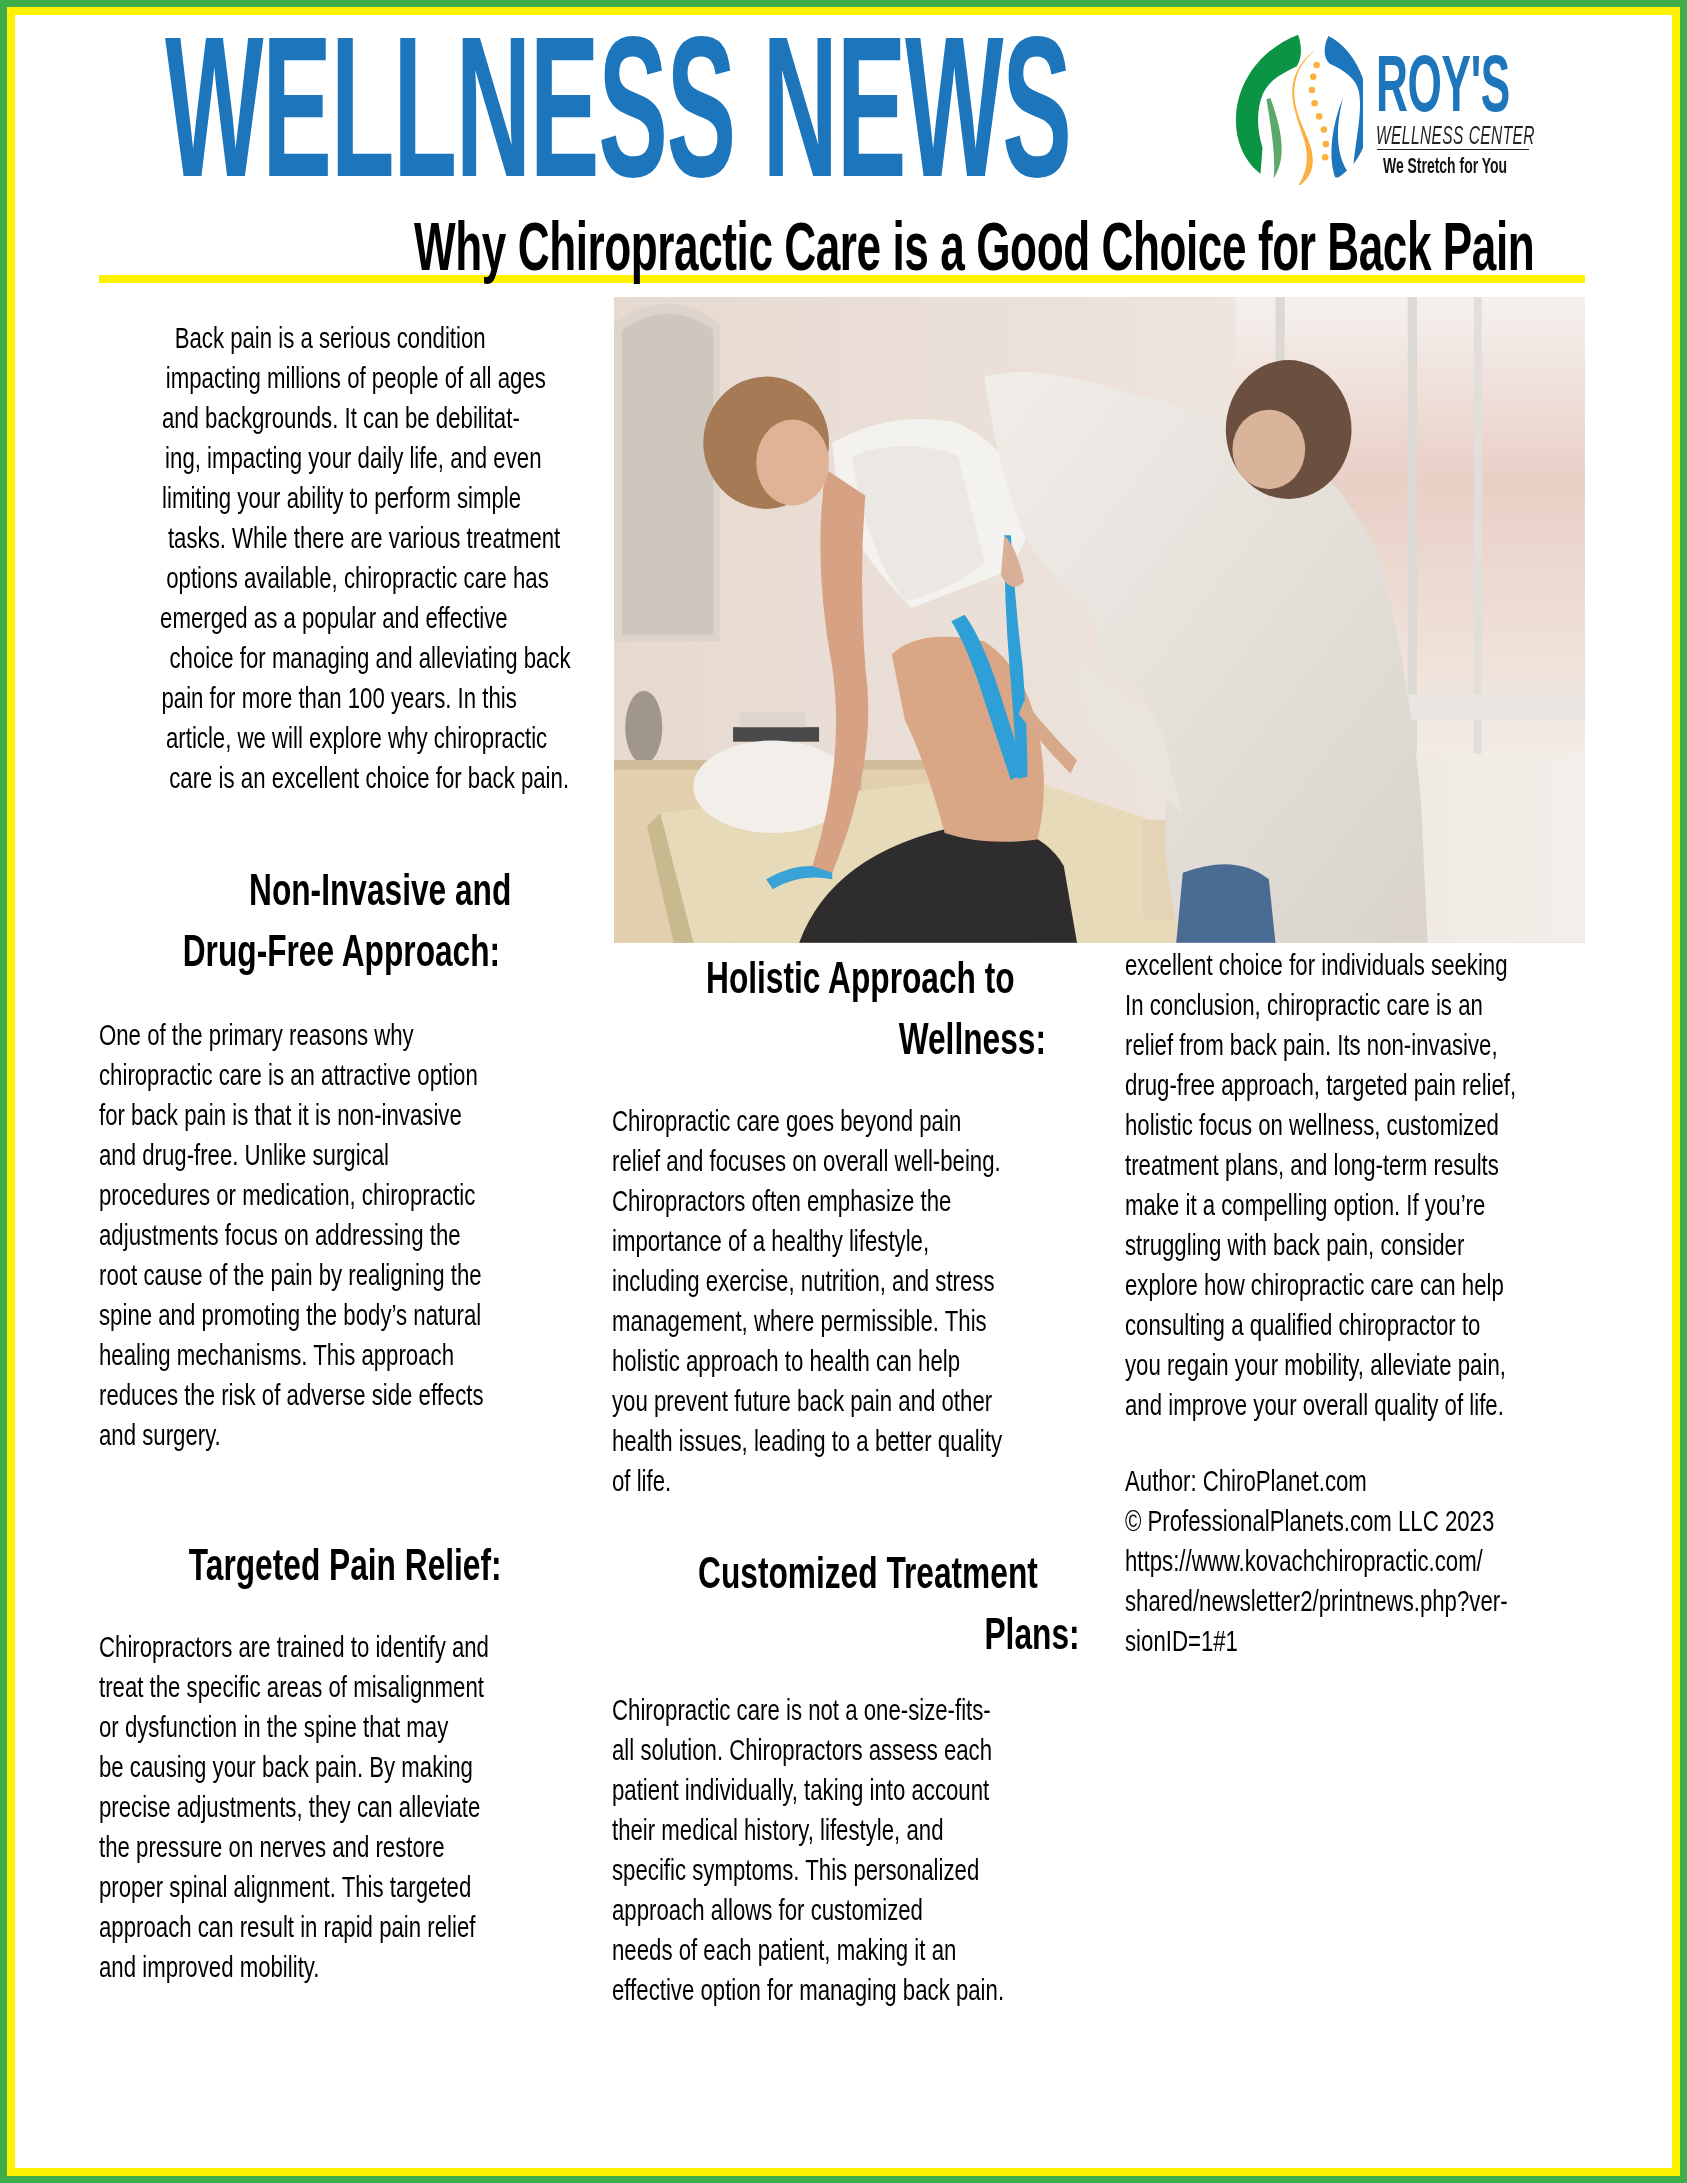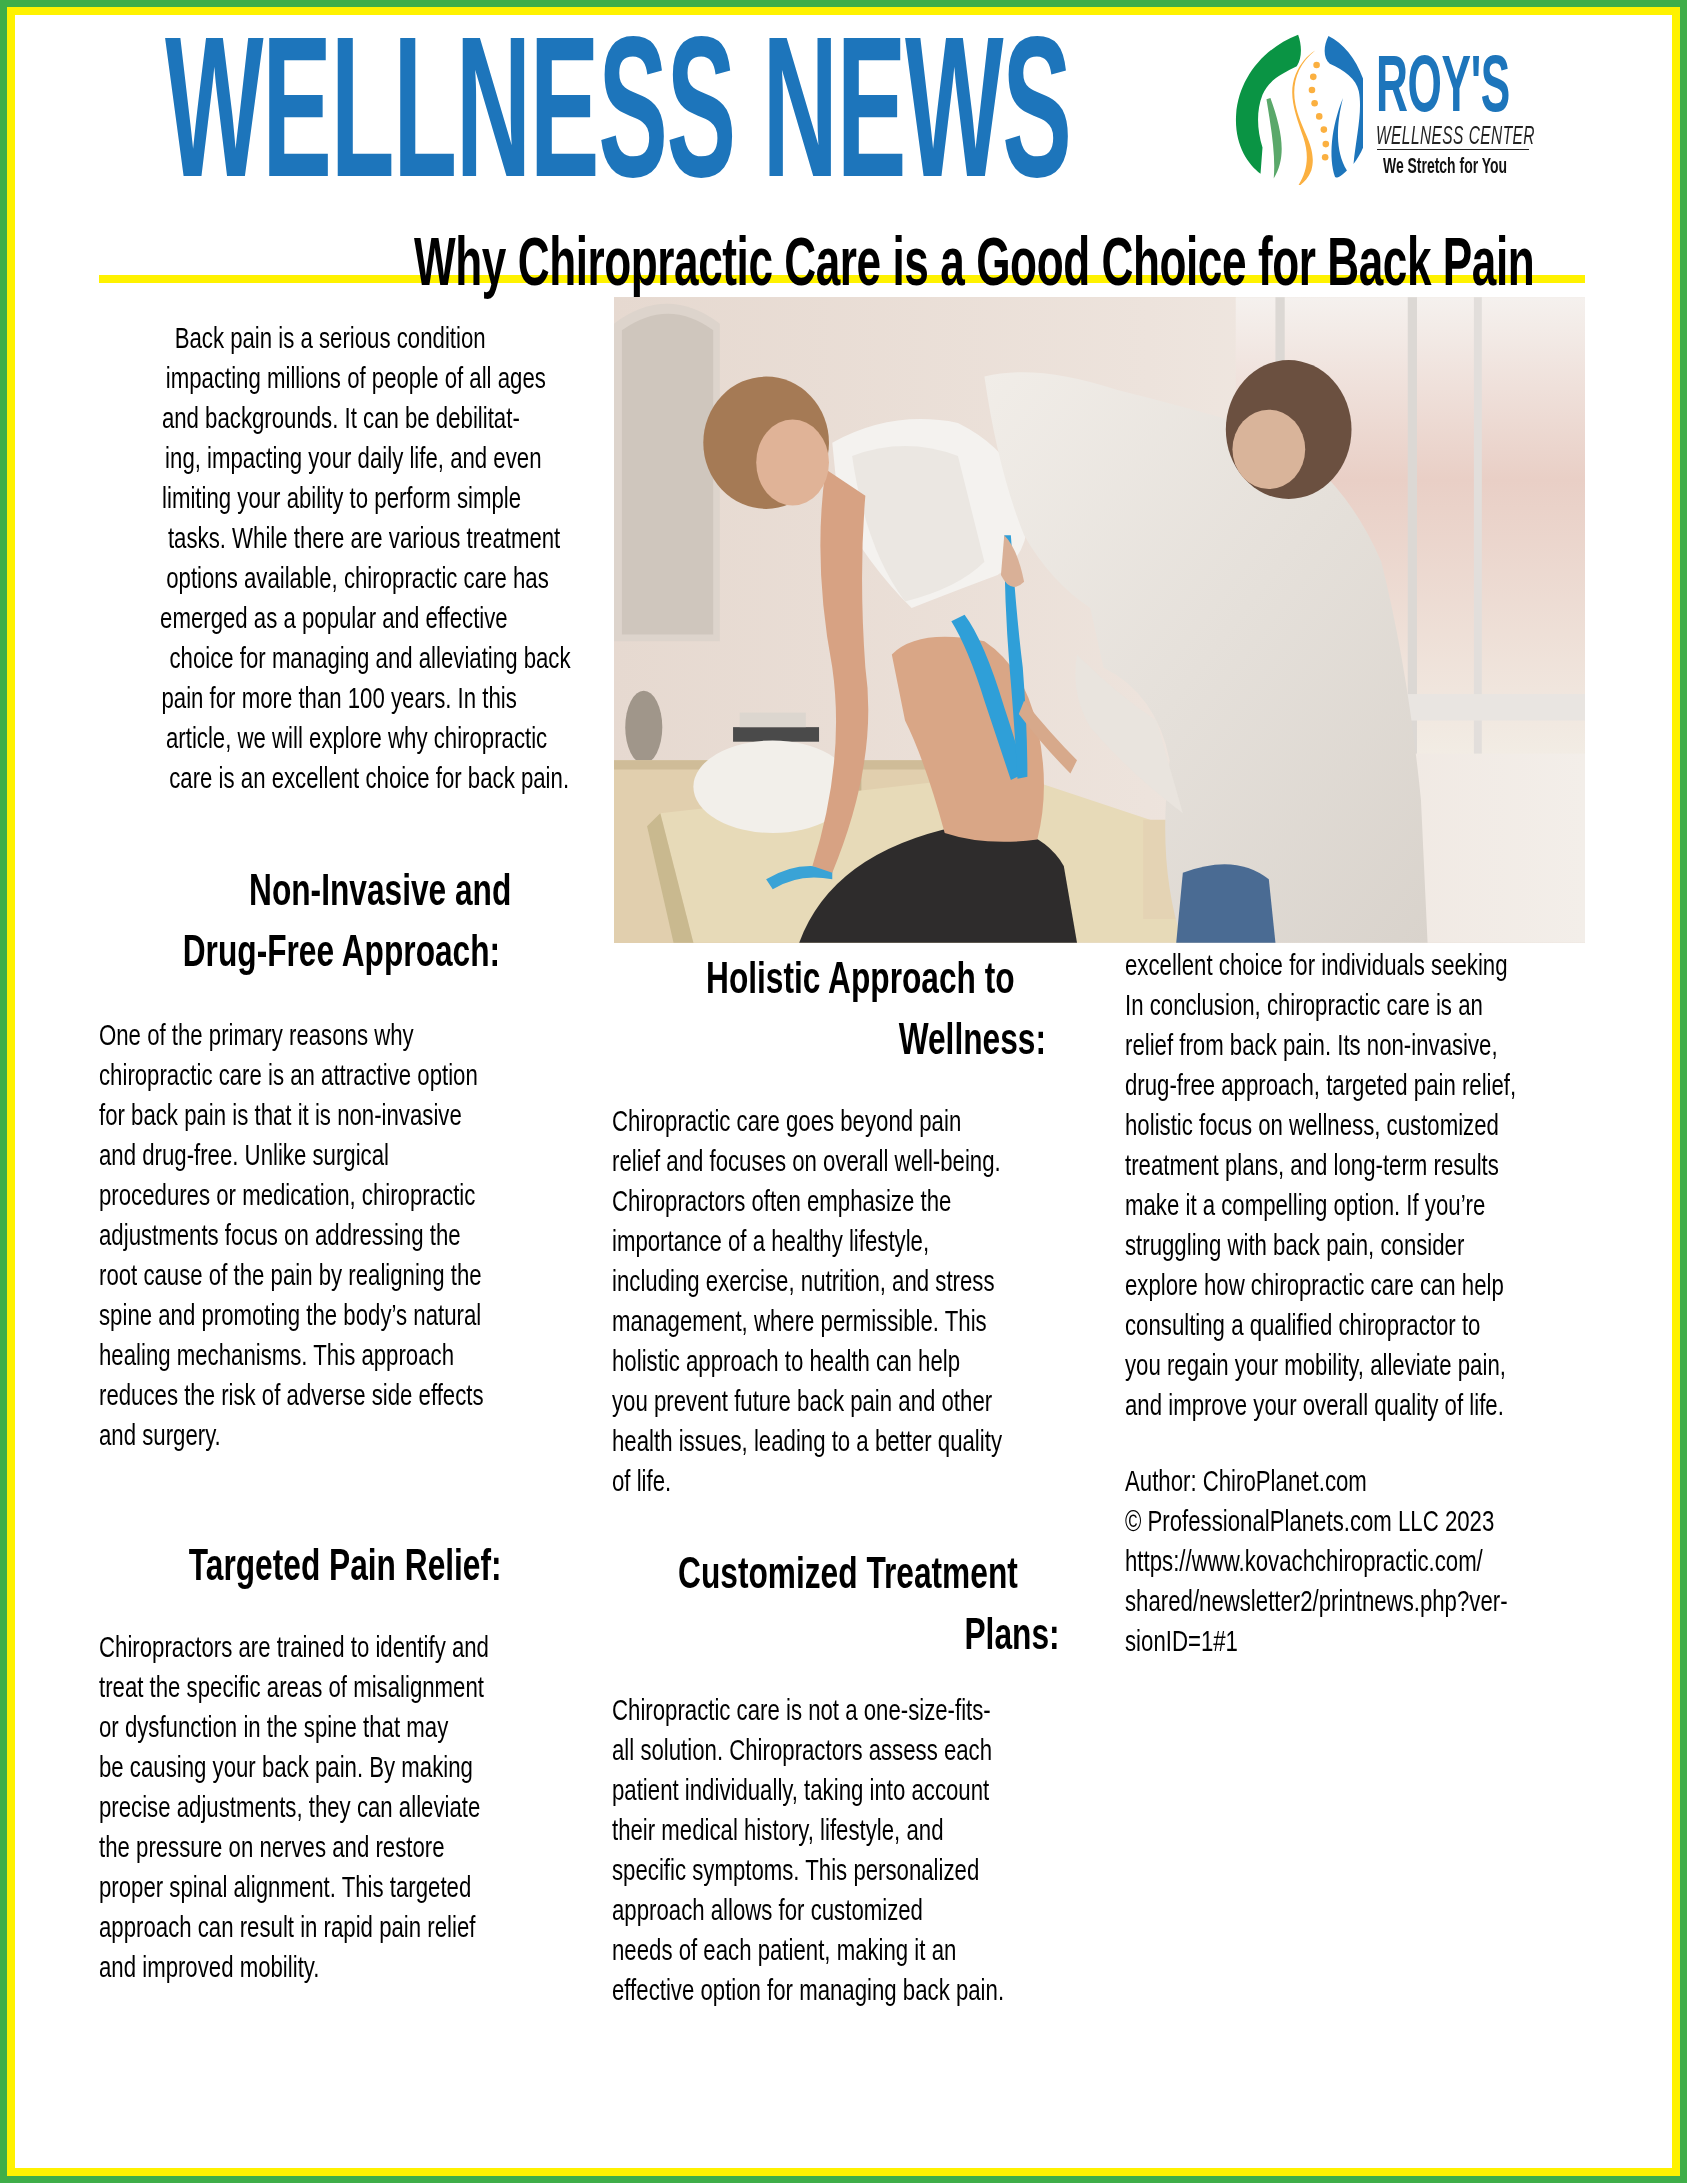--- a/index.html
+++ b/index.html
@@ -34,21 +34,21 @@
     display: inline-block; font-size: 25px; line-height: 26.5px; color: #222; font-style: italic;
     transform-origin: 0 0; transform: scaleX(0.62); letter-spacing: 0.7px;
   }
   .logo .rule { position: absolute; left: 153px; top: 117px; width: 152px; height: 1.3px; background: #222; }
   .logo .tag { position: absolute; left: 159px; top: 121px; white-space: nowrap; }
   .logo .tag span {
     display: inline-block; font-size: 22.5px; line-height: 26.5px; color: #111; font-weight: 700;
     transform-origin: 0 0; transform: scaleX(0.62);
   }
 
-  .headline { position: absolute; left: 99px; top: 210px; width: 1486px; text-align: center; white-space: nowrap; margin-top: 15px; }
+  .headline { position: absolute; left: 99px; top: 210px; width: 1486px; text-align: center; white-space: nowrap; }
   .headline span {
     display: inline-block; font-weight: 700; font-size: 69px; line-height: 73px;
     transform-origin: 50% 0; transform: scaleX(0.64); letter-spacing: -0.7px;
   }
   .headline-rule { position: absolute; left: 99px; top: 275px; width: 1486px; height: 8px; background: #fff200; }
 
   .photo { position: absolute; left: 614px; top: 297px; width: 971px; height: 646px; overflow: hidden; background: #e8ddd4; }
 
   .col { position: absolute; }
   .col .line { height: 40px; white-space: nowrap; }
@@ -244,21 +244,21 @@
     <div class="line"><span>Chiropractors often emphasize the</span></div>
     <div class="line"><span>importance of a healthy lifestyle,</span></div>
     <div class="line"><span>including exercise, nutrition, and stress</span></div>
     <div class="line"><span>management, where permissible. This</span></div>
     <div class="line"><span>holistic approach to health can help</span></div>
     <div class="line"><span>you prevent future back pain and other</span></div>
     <div class="line"><span>health issues, leading to a better quality</span></div>
     <div class="line"><span>of life.</span></div>
   </div>
 
-  <div class="heading" style="left:612px; top:1542px; width:466px;">
+  <div class="heading" style="left:632px; top:1542px; width:466px;">
     <div class="hline"><span>Customized Treatment</span></div>
     <div class="hline"><span>Plans:</span></div>
   </div>
   <div class="col left" style="left:612px; top:1690px; width:466px;">
     <div class="line"><span>Chiropractic care is not a one-size-fits-</span></div>
     <div class="line"><span>all solution. Chiropractors assess each</span></div>
     <div class="line"><span>patient individually, taking into account</span></div>
     <div class="line"><span>their medical history, lifestyle, and</span></div>
     <div class="line"><span>specific symptoms. This personalized</span></div>
     <div class="line"><span>approach allows for customized</span></div>

